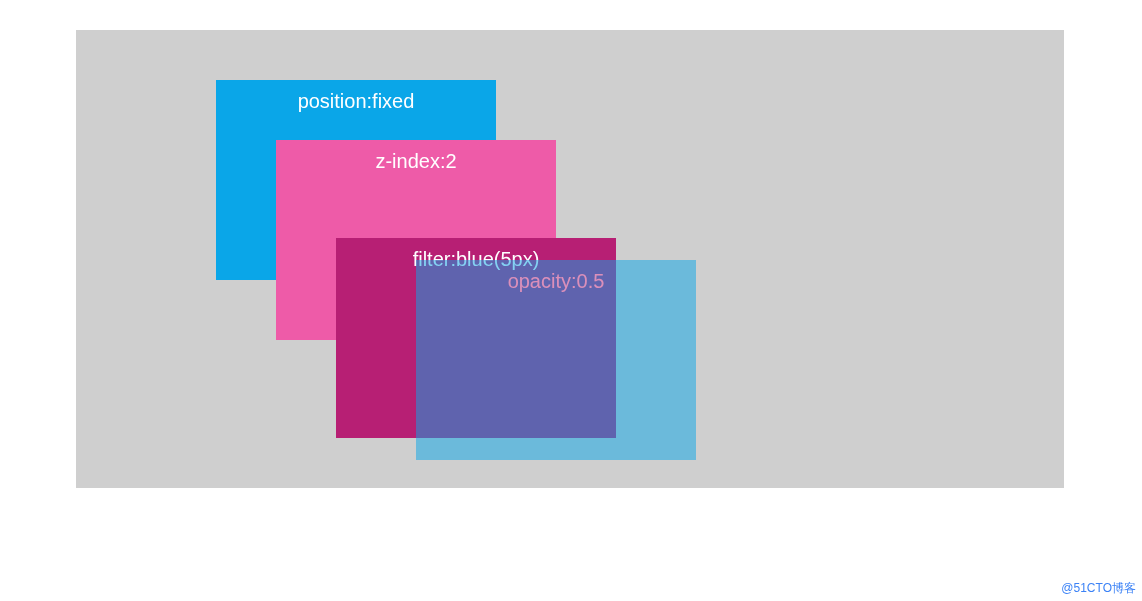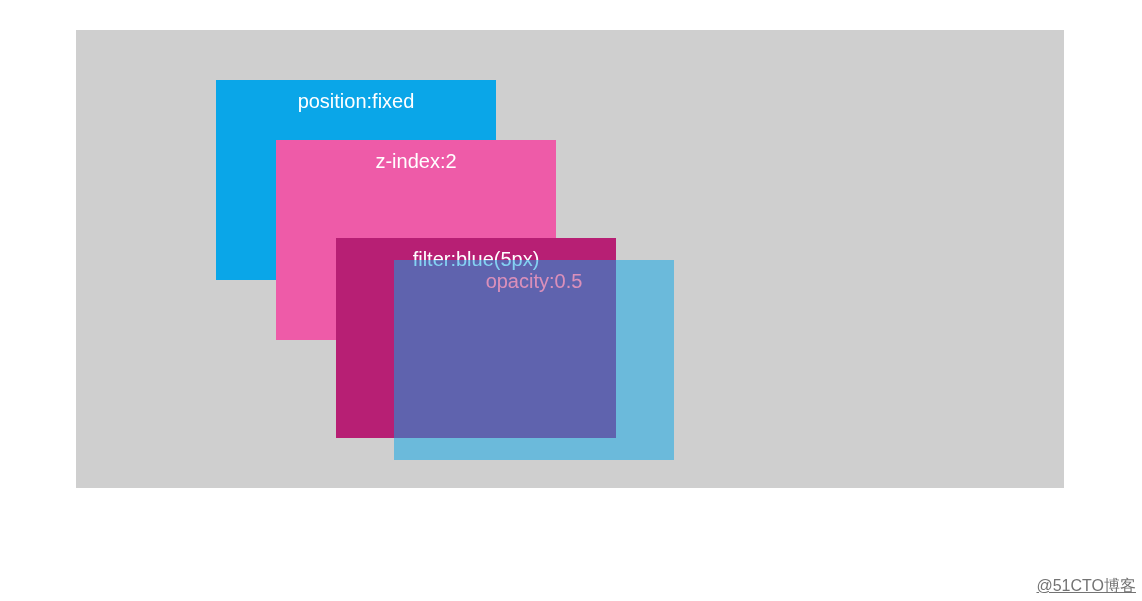--- a/index.html
+++ b/index.html
@@ -30,36 +30,35 @@
   }
   .box1 { background: #0aa6e8; }
   .box2 { background: #ee5ba8; }
   .box3 { background: #b71f74; margin-top: 38px; }
   .box4 { background: #0aa6e8; opacity: 0.5; }
   .watermark {
     position: absolute;
     right: 6px;
     bottom: 4px;
     font-family: Arial, sans-serif;
-    font-size: 16px;
-    color: #737373;
-    text-decoration: underline;
+    font-size: 12px;
+    color: #3b82f6;
   }
 </style>
 </head>
 <body>
 
 <div class="canvas">
   <div class="box box1" style="left:140px; top:50px;">
     <span>position:fixed</span>
   </div>
   <div class="box box2" style="left:200px; top:110px;">
     <span>z-index:2</span>
   </div>
   <div class="box box3" style="left:260px; top:170px;">
     <span>filter:blue(5px)</span>
   </div>
-  <div class="box box4" style="left:318px; top:230px;text-align:center;">
+  <div class="box box4" style="left:340px; top:230px;text-align:center;">
     <span>opacity:0.5</span>
   </div>
 </div>
 
 <div class="watermark">@51CTO博客</div>
 
 </body></html>

